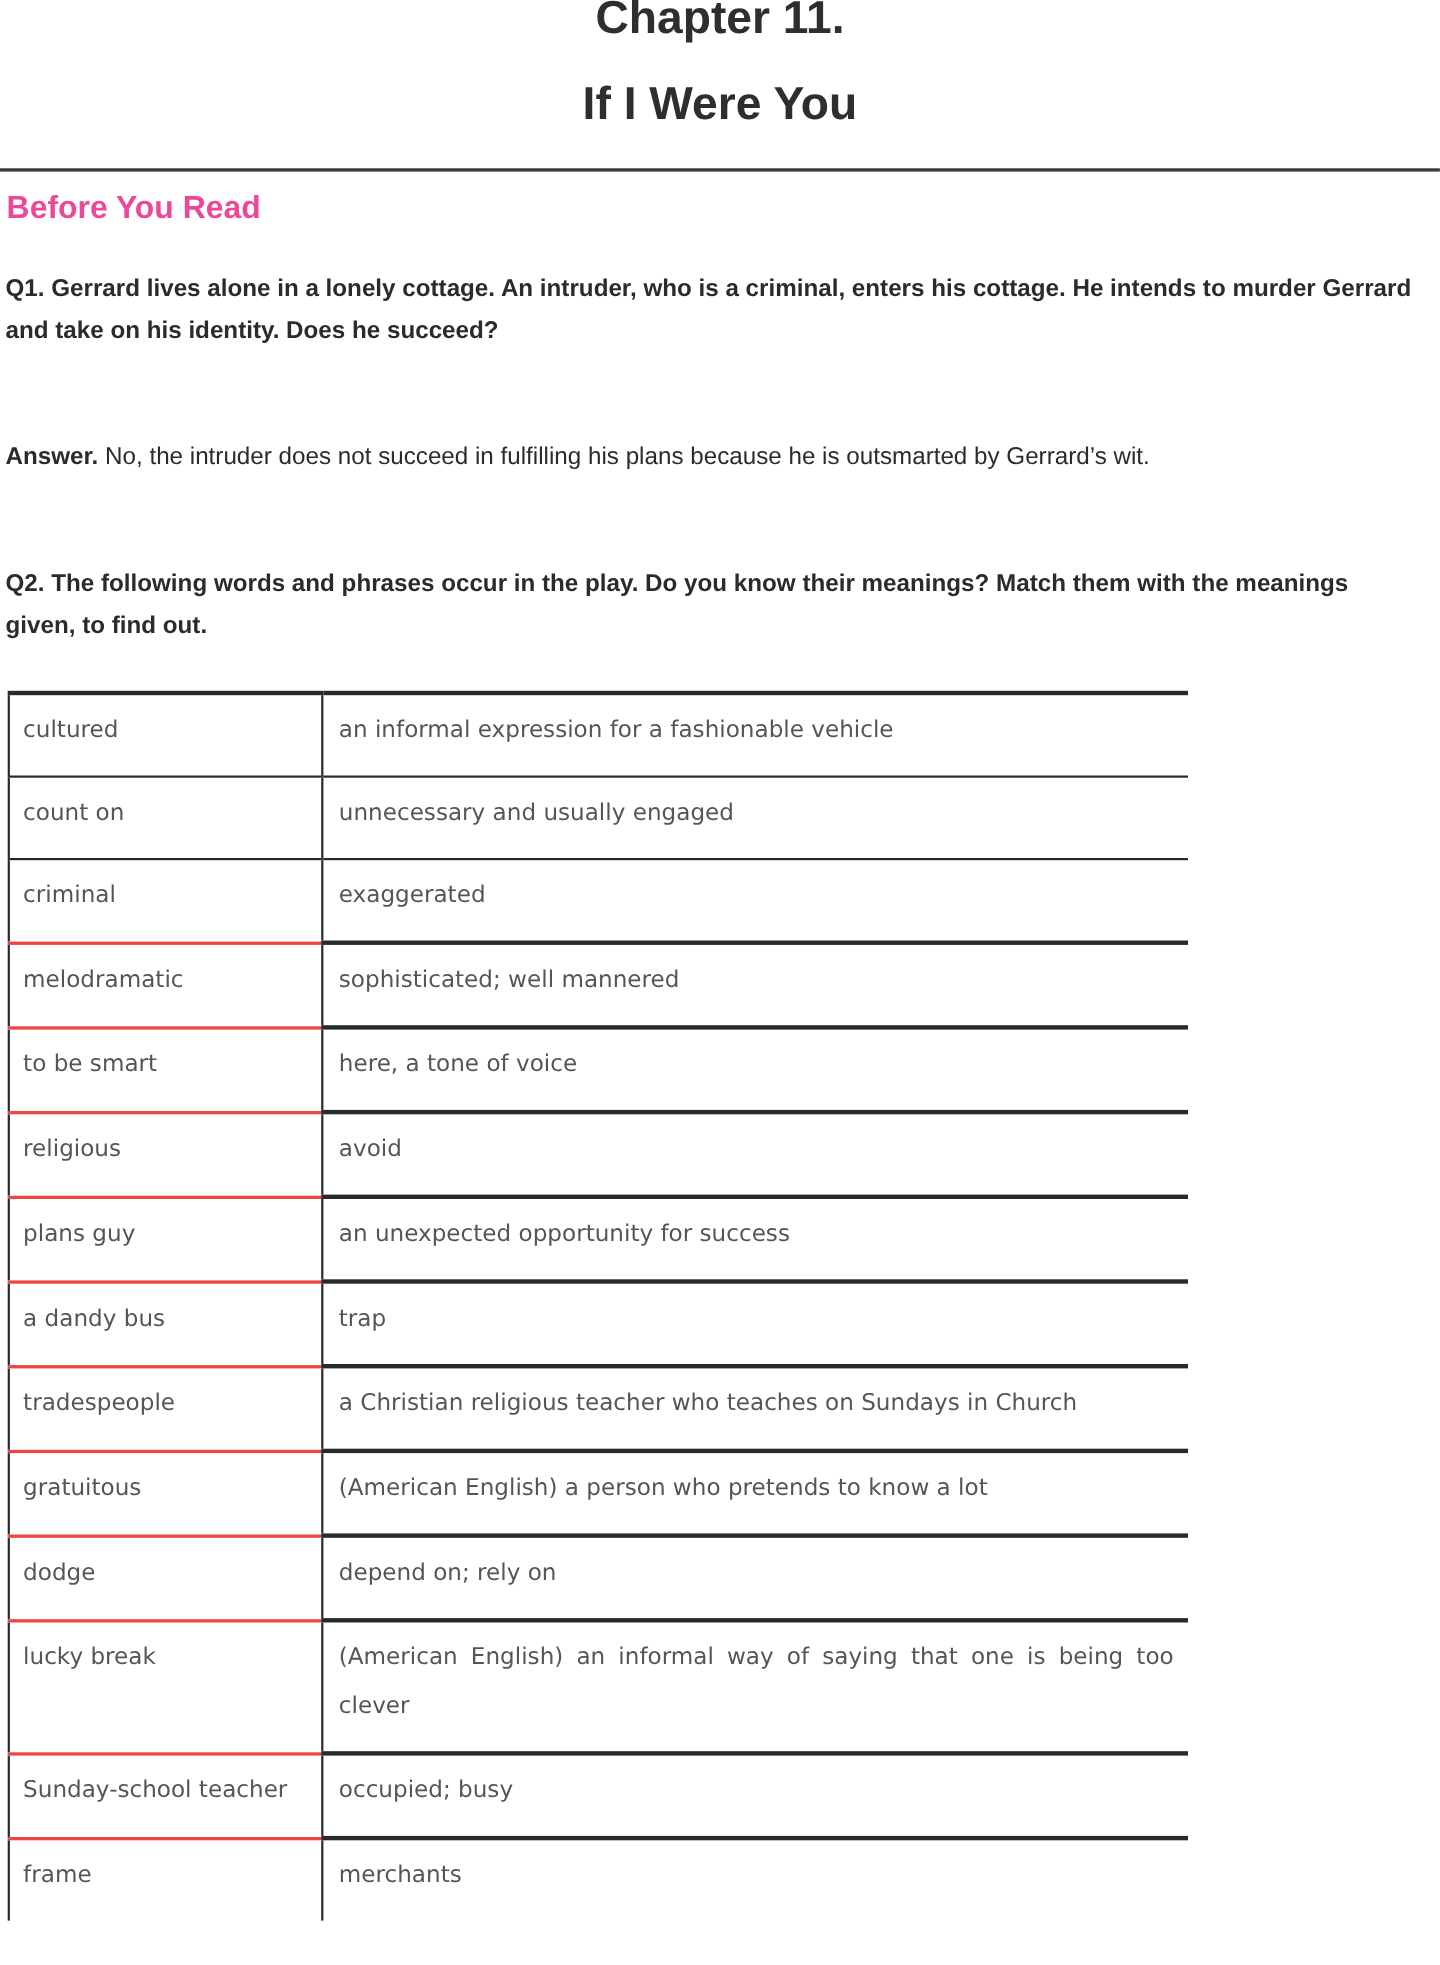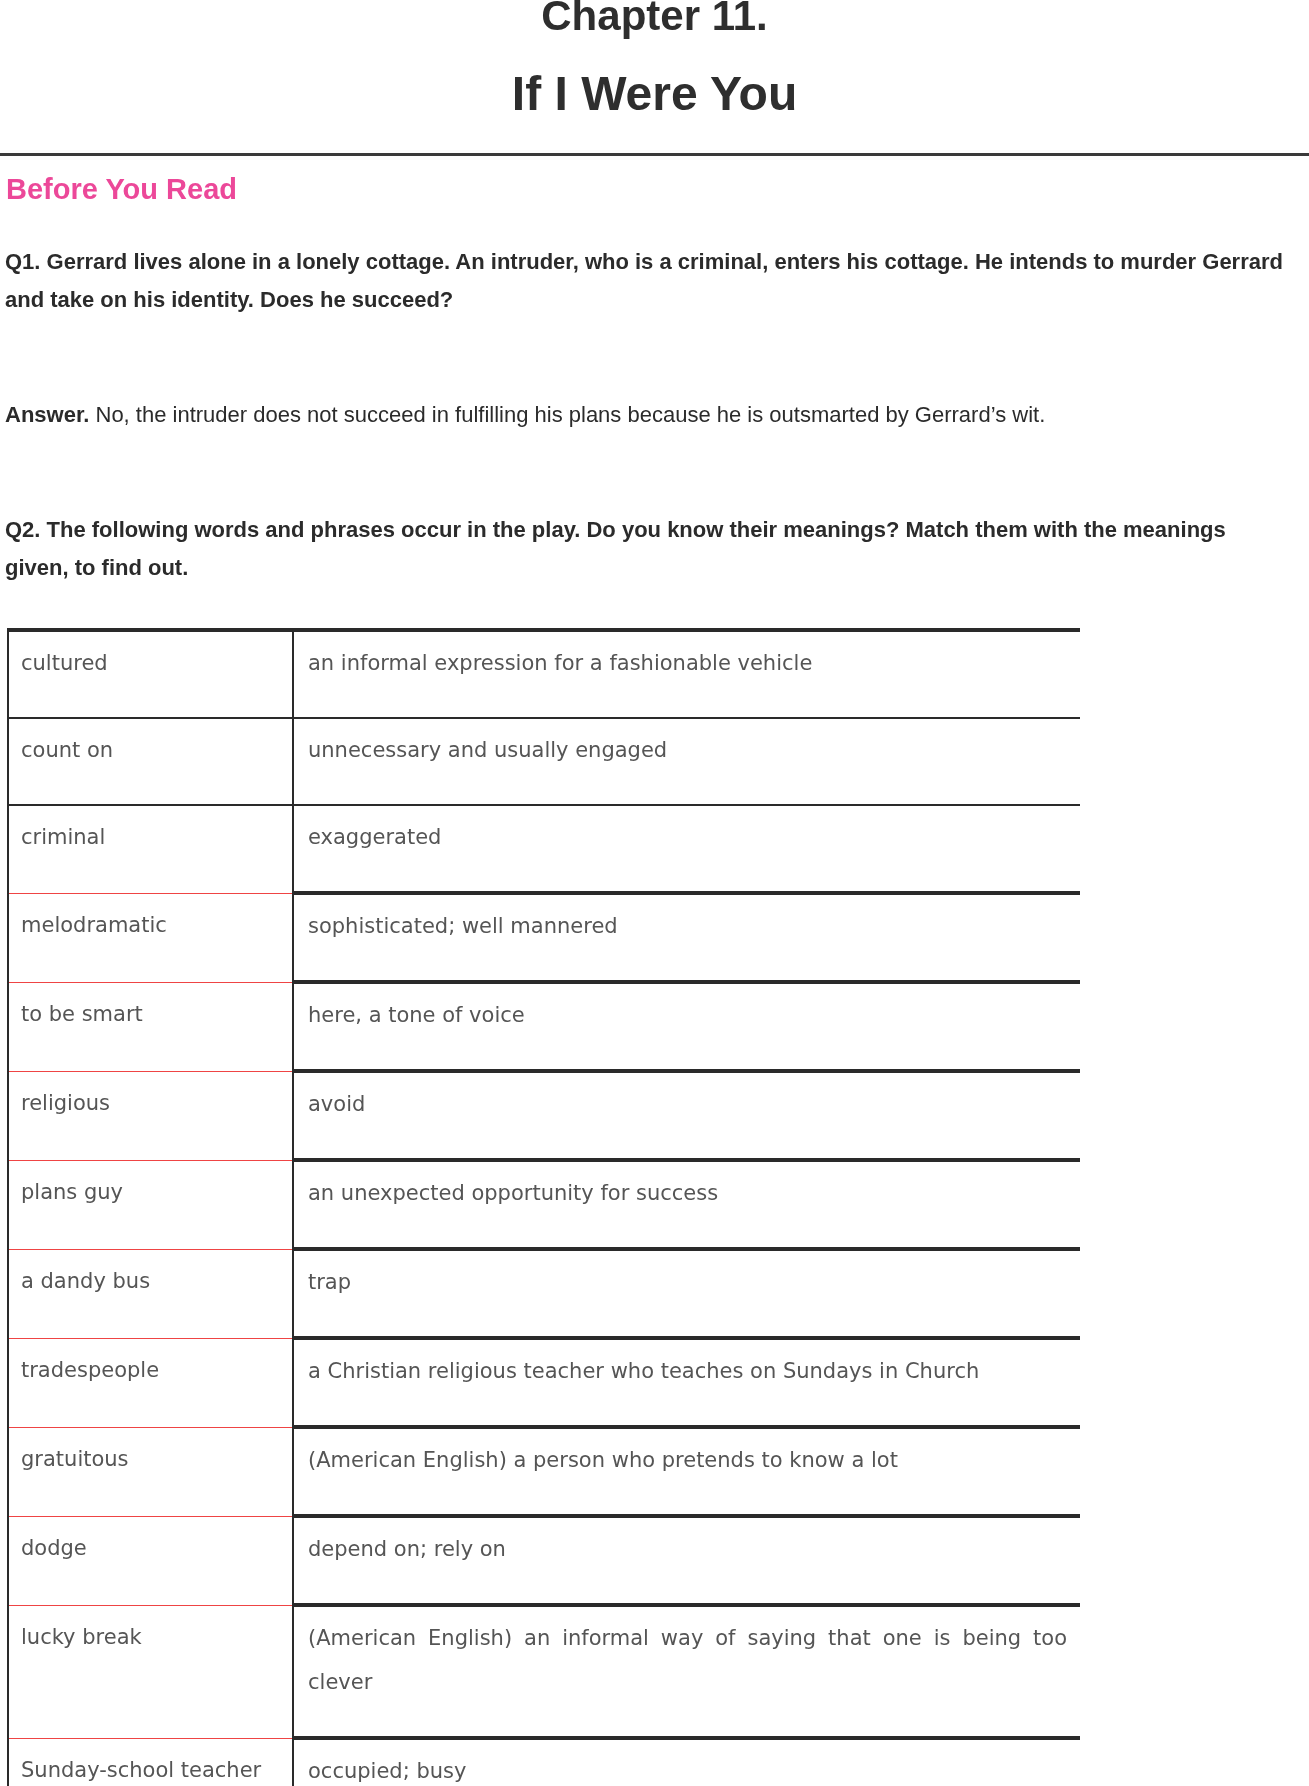--- a/index.html
+++ b/index.html
@@ -25,21 +25,21 @@
       margin: 0;
       white-space: nowrap;
     }
     .title-chapter {
       top: -8px;
       font-size: 42px;
       line-height: 48px;
     }
     .title-name {
       top: 68px;
-      font-size: 48px;
+      font-size: 42px;
       line-height: 52px;
     }
     .rule {
       position: absolute;
       left: 0;
       top: 153px;
       width: 1309px;
       height: 3px;
       background: #3a3a3a;
       border: 0;
@@ -78,33 +78,33 @@
       left: 7px;
       top: 628px;
       width: 1073px;
       border-collapse: collapse;
       font-family: "DejaVu Sans", sans-serif;
       font-size: 21px;
       color: #555555;
     }
     .vocab-table td {
       vertical-align: top;
-      padding: 9px 13px 32px 14px;
+      padding: 9px 13px 20px 14px;
       line-height: 44px;
       border-left: 2px solid #2a2a2a;
       border-top: 2px solid #2a2a2a;
     }
     .vocab-table tr:first-child td {
       border-top: 4px solid #2a2a2a;
     }
     .vocab-table tr.thick td.meaning {
       border-top: 4px solid #2a2a2a;
     }
     .vocab-table tr.thick td.word {
-      border-top: 1px solid #ef4444;
+      border-top: 3px solid #ef4444;
       margin-left: 44px;
     }
     .vocab-table td.word {
       width: 258px;
       padding-left: 12px;
     }
     .vocab-table td.meaning {
       text-align: justify;
       text-align-last: left;
     }

